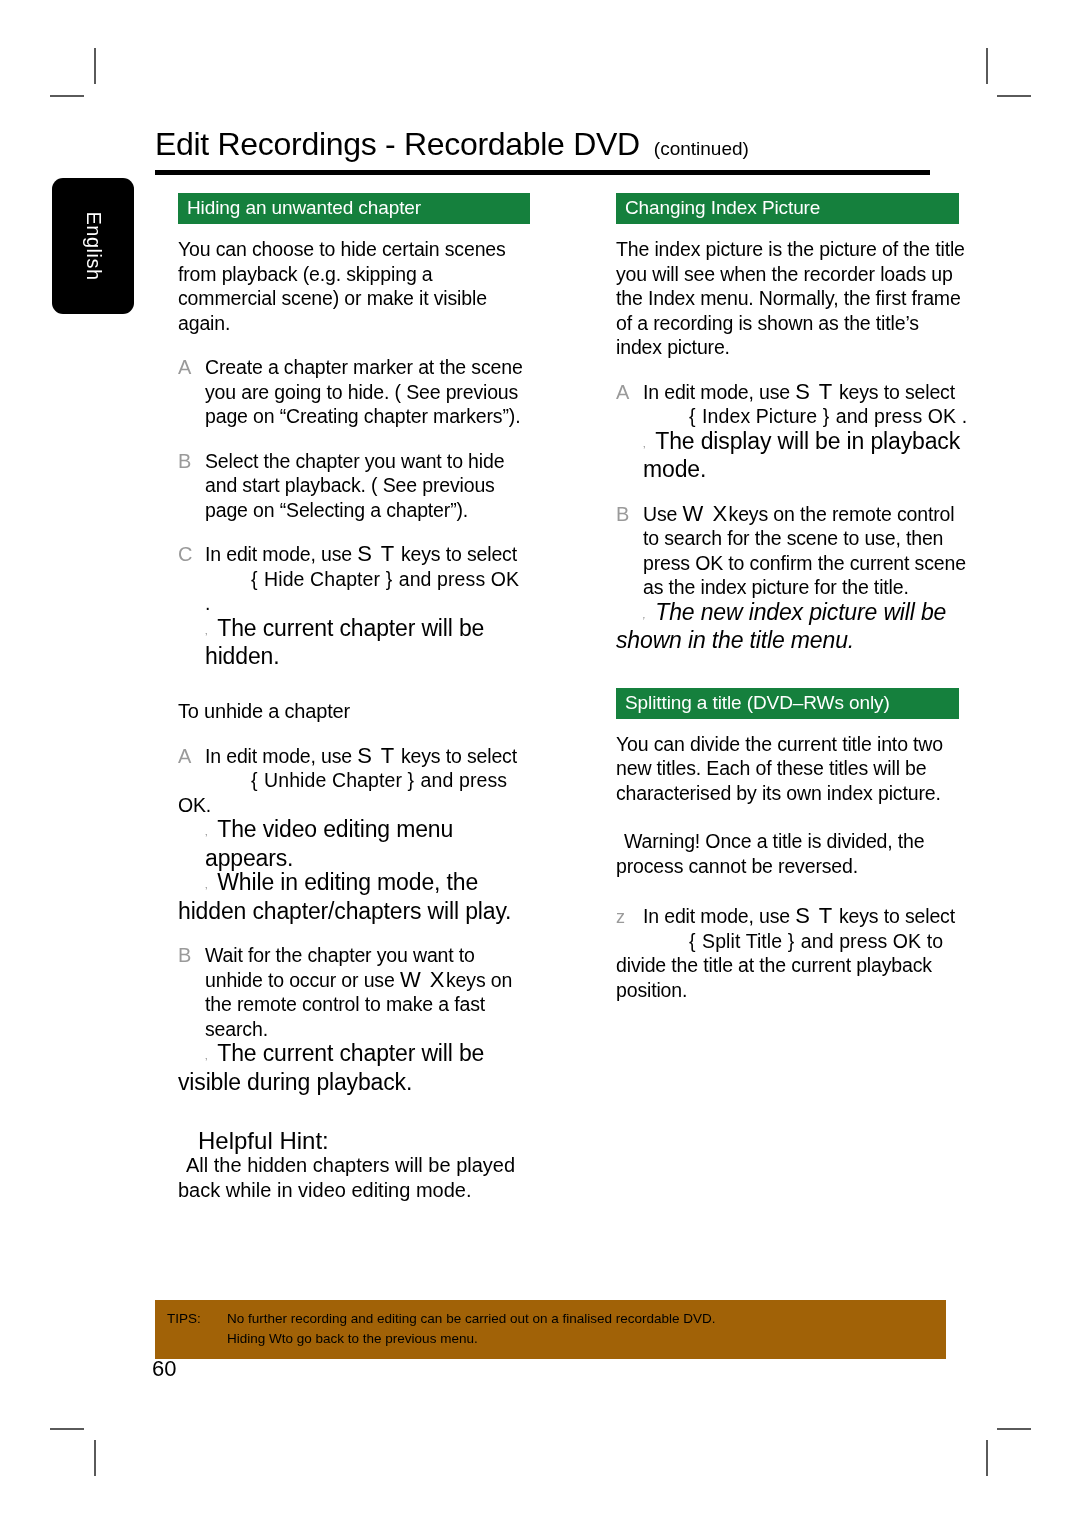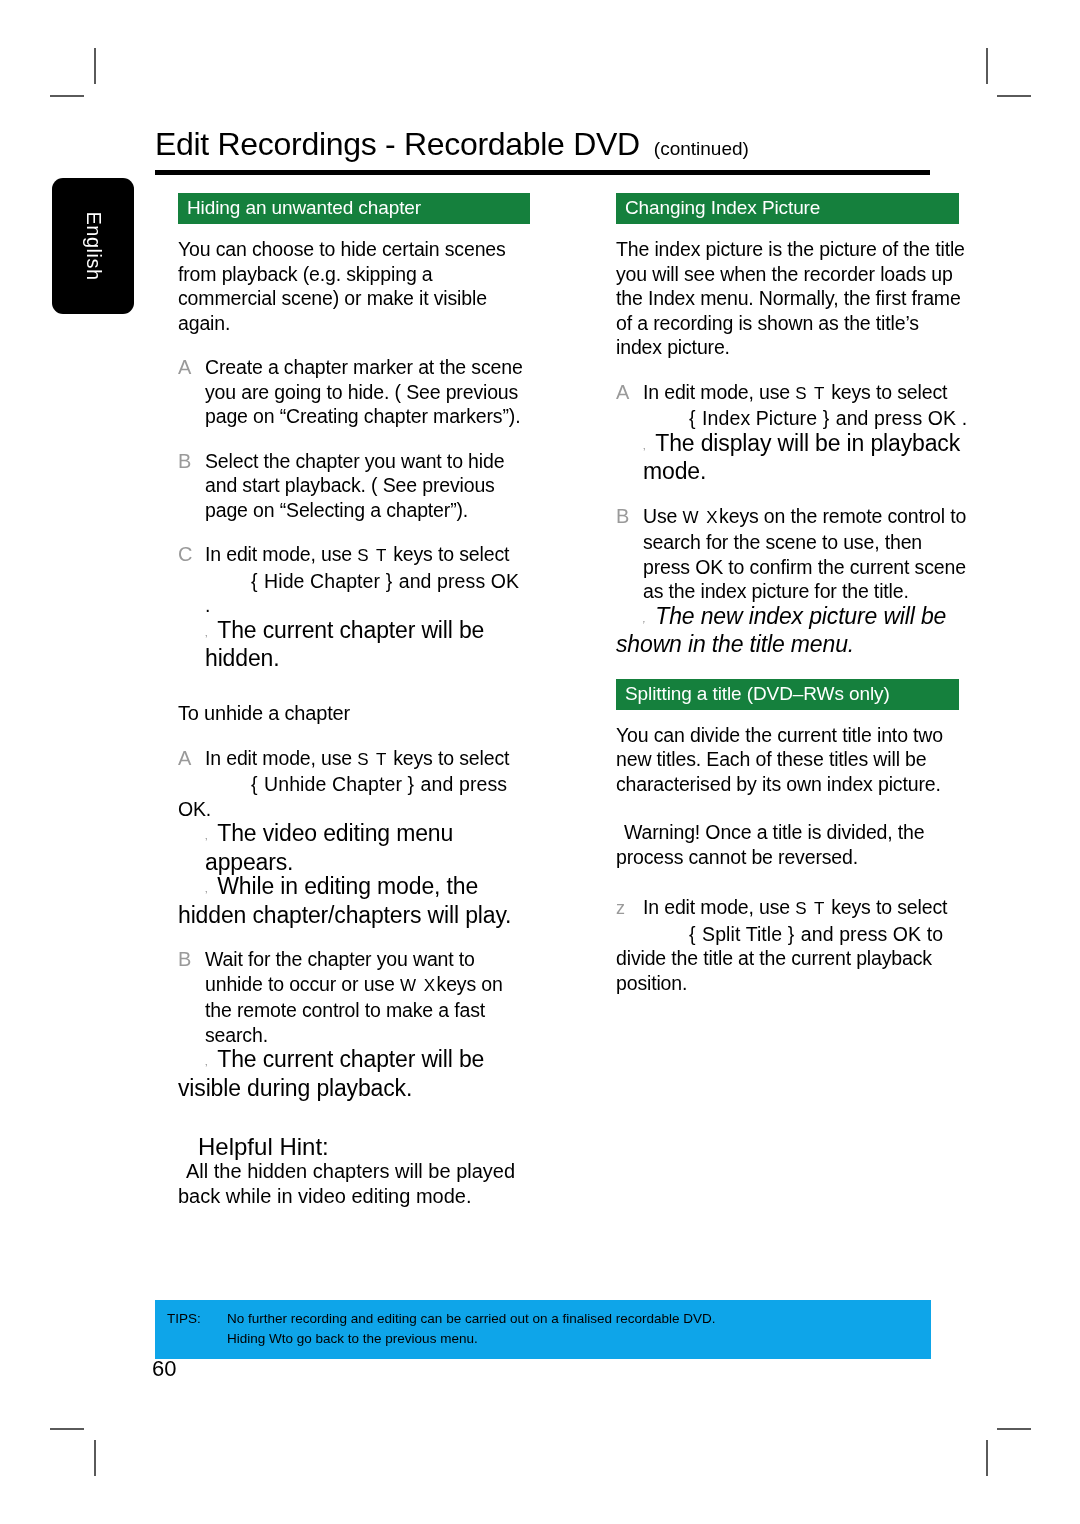--- a/index.html
+++ b/index.html
@@ -96,21 +96,21 @@
   }
   .sec-bar.narrow { width: 334px; }
 
   .para {
     font-size: 19.5px;
     line-height: 24.5px;
     margin-top: 13px;
     letter-spacing: -0.15px;
   }
   .gap-lg { margin-top: 26px; }
-  .gap-xl { margin-top: 22px; }
+  .gap-xl { margin-top: 35px; }
 
   
   .step {
     position: relative;
     font-size: 19.5px;
     line-height: 24.5px;
     margin-top: 20px;
     padding-left: 27px;
     letter-spacing: -0.15px;
   }
@@ -160,30 +160,30 @@
     margin-top: 34px;
     margin-left: 20px;
   }
   .hint-body {
     font-size: 20px;
     line-height: 25px;
     text-indent: 8px;
   }
 
   
-  .keys { font-size: 17px; letter-spacing: 1.5px; }
+  .keys { font-size: 22px; letter-spacing: 1.5px; }
 
   
   .tips {
     position: absolute;
     left: 155px;
     top: 1300px;
     width: 775px;
-    background: #0ea5e9;
-    padding: 9px 1px 10px 0;
+    background: #a16207;
+    padding: 9px 16px 10px 0;
   }
   .tips-row {
     display: flex;
     font-size: 13.5px;
     line-height: 20px;
   }
   .tips-label {
     width: 60px;
     padding-left: 12px;
     flex: none;

